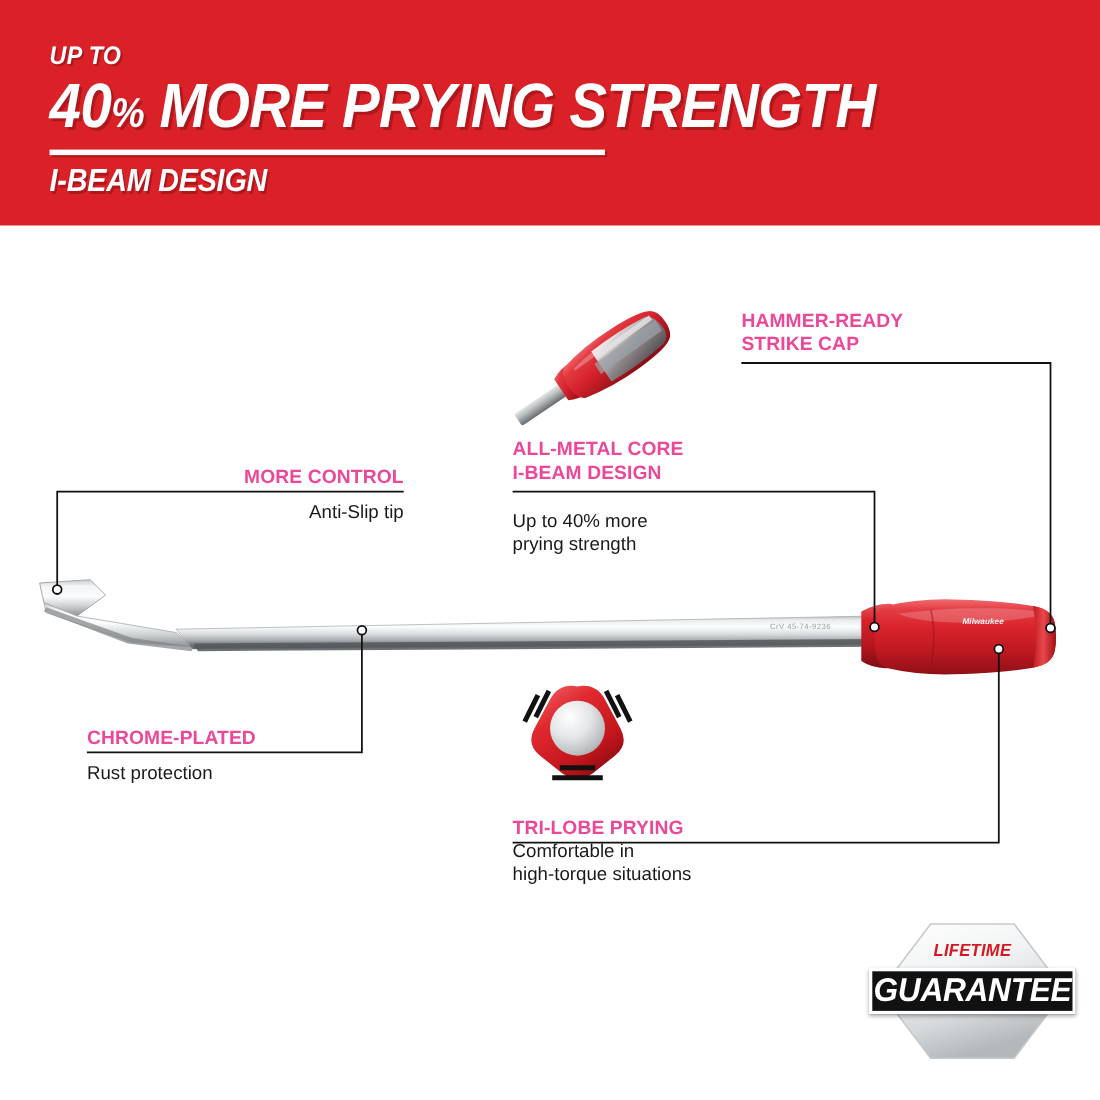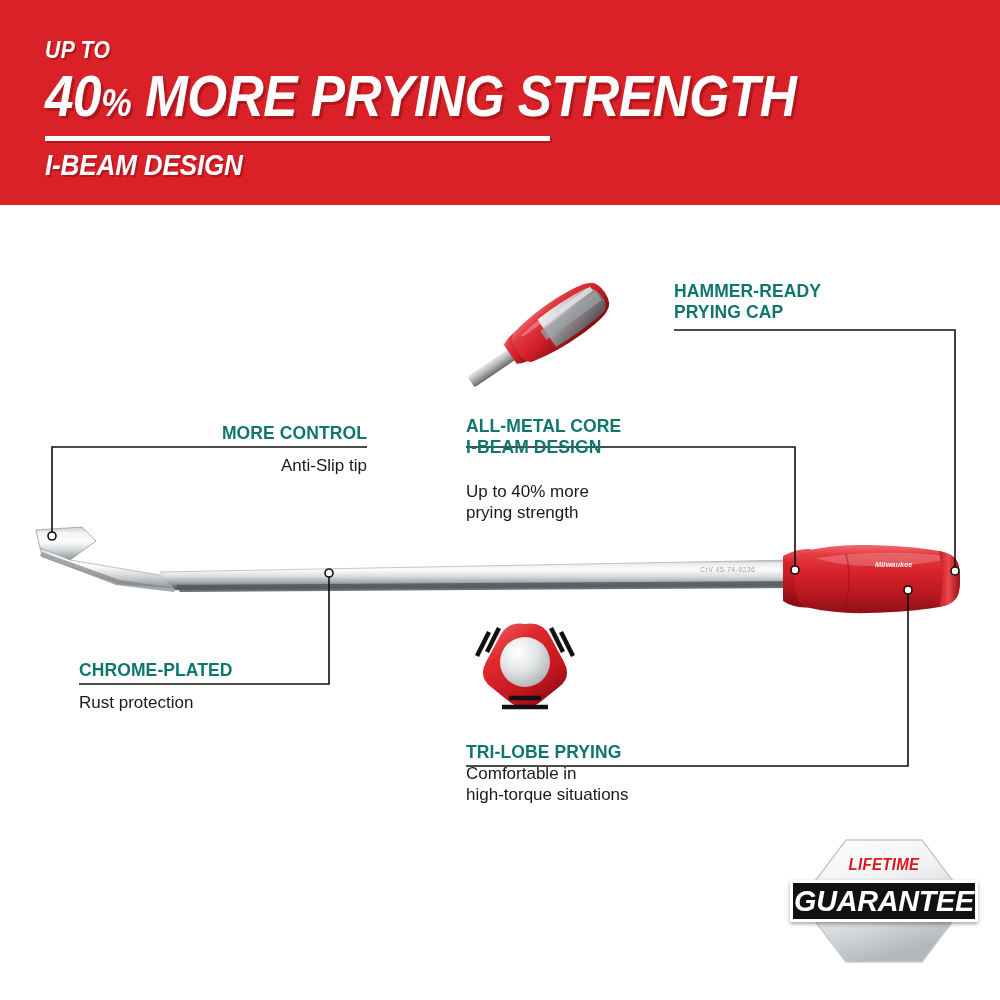--- a/index.html
+++ b/index.html
@@ -88,21 +88,21 @@
   }
 
   
   .callout { position: absolute; }
   .co-title {
     font-family: "Liberation Sans", sans-serif;
     font-weight: bold;
     font-size: 17.5px;
     line-height: 21px;
     letter-spacing: 0.1px;
-    color: #0f766e;
+    color: #ec4899;
     white-space: nowrap;
   }
   .co-body {
     font-family: "Liberation Sans", sans-serif;
     font-weight: normal;
     font-size: 17px;
     line-height: 21px;
     color: #1a1a1a;
     white-space: nowrap;
   }
@@ -340,24 +340,24 @@
       <circle cx="52" cy="536" r="4"></circle>
       <circle cx="329" cy="573" r="4"></circle>
       <circle cx="795" cy="570" r="4"></circle>
       <circle cx="955" cy="571" r="4"></circle>
       <circle cx="908" cy="590" r="4"></circle>
     </g>
   </svg>
 
   <div class="callout" style="left:674px; top:281px;">
     <div class="co-title">HAMMER-READY</div>
-    <div class="co-title">PRYING CAP</div>
-  </div>
-
-  <div class="callout" style="left:466px; top:416px;">
+    <div class="co-title">STRIKE CAP</div>
+  </div>
+
+  <div class="callout" style="left:466px; top:398px;">
     <div class="co-title">ALL-METAL CORE</div>
     <div class="co-title">I-BEAM DESIGN</div>
     <div class="co-body" style="margin-top:23px;">Up to 40% more</div>
     <div class="co-body">prying strength</div>
   </div>
 
   <div class="callout" style="left:107px; top:423px; width:260px;">
     <div class="co-title ralign">MORE CONTROL</div>
     <div class="co-body ralign" style="margin-top:11px;">Anti-Slip tip</div>
   </div>

